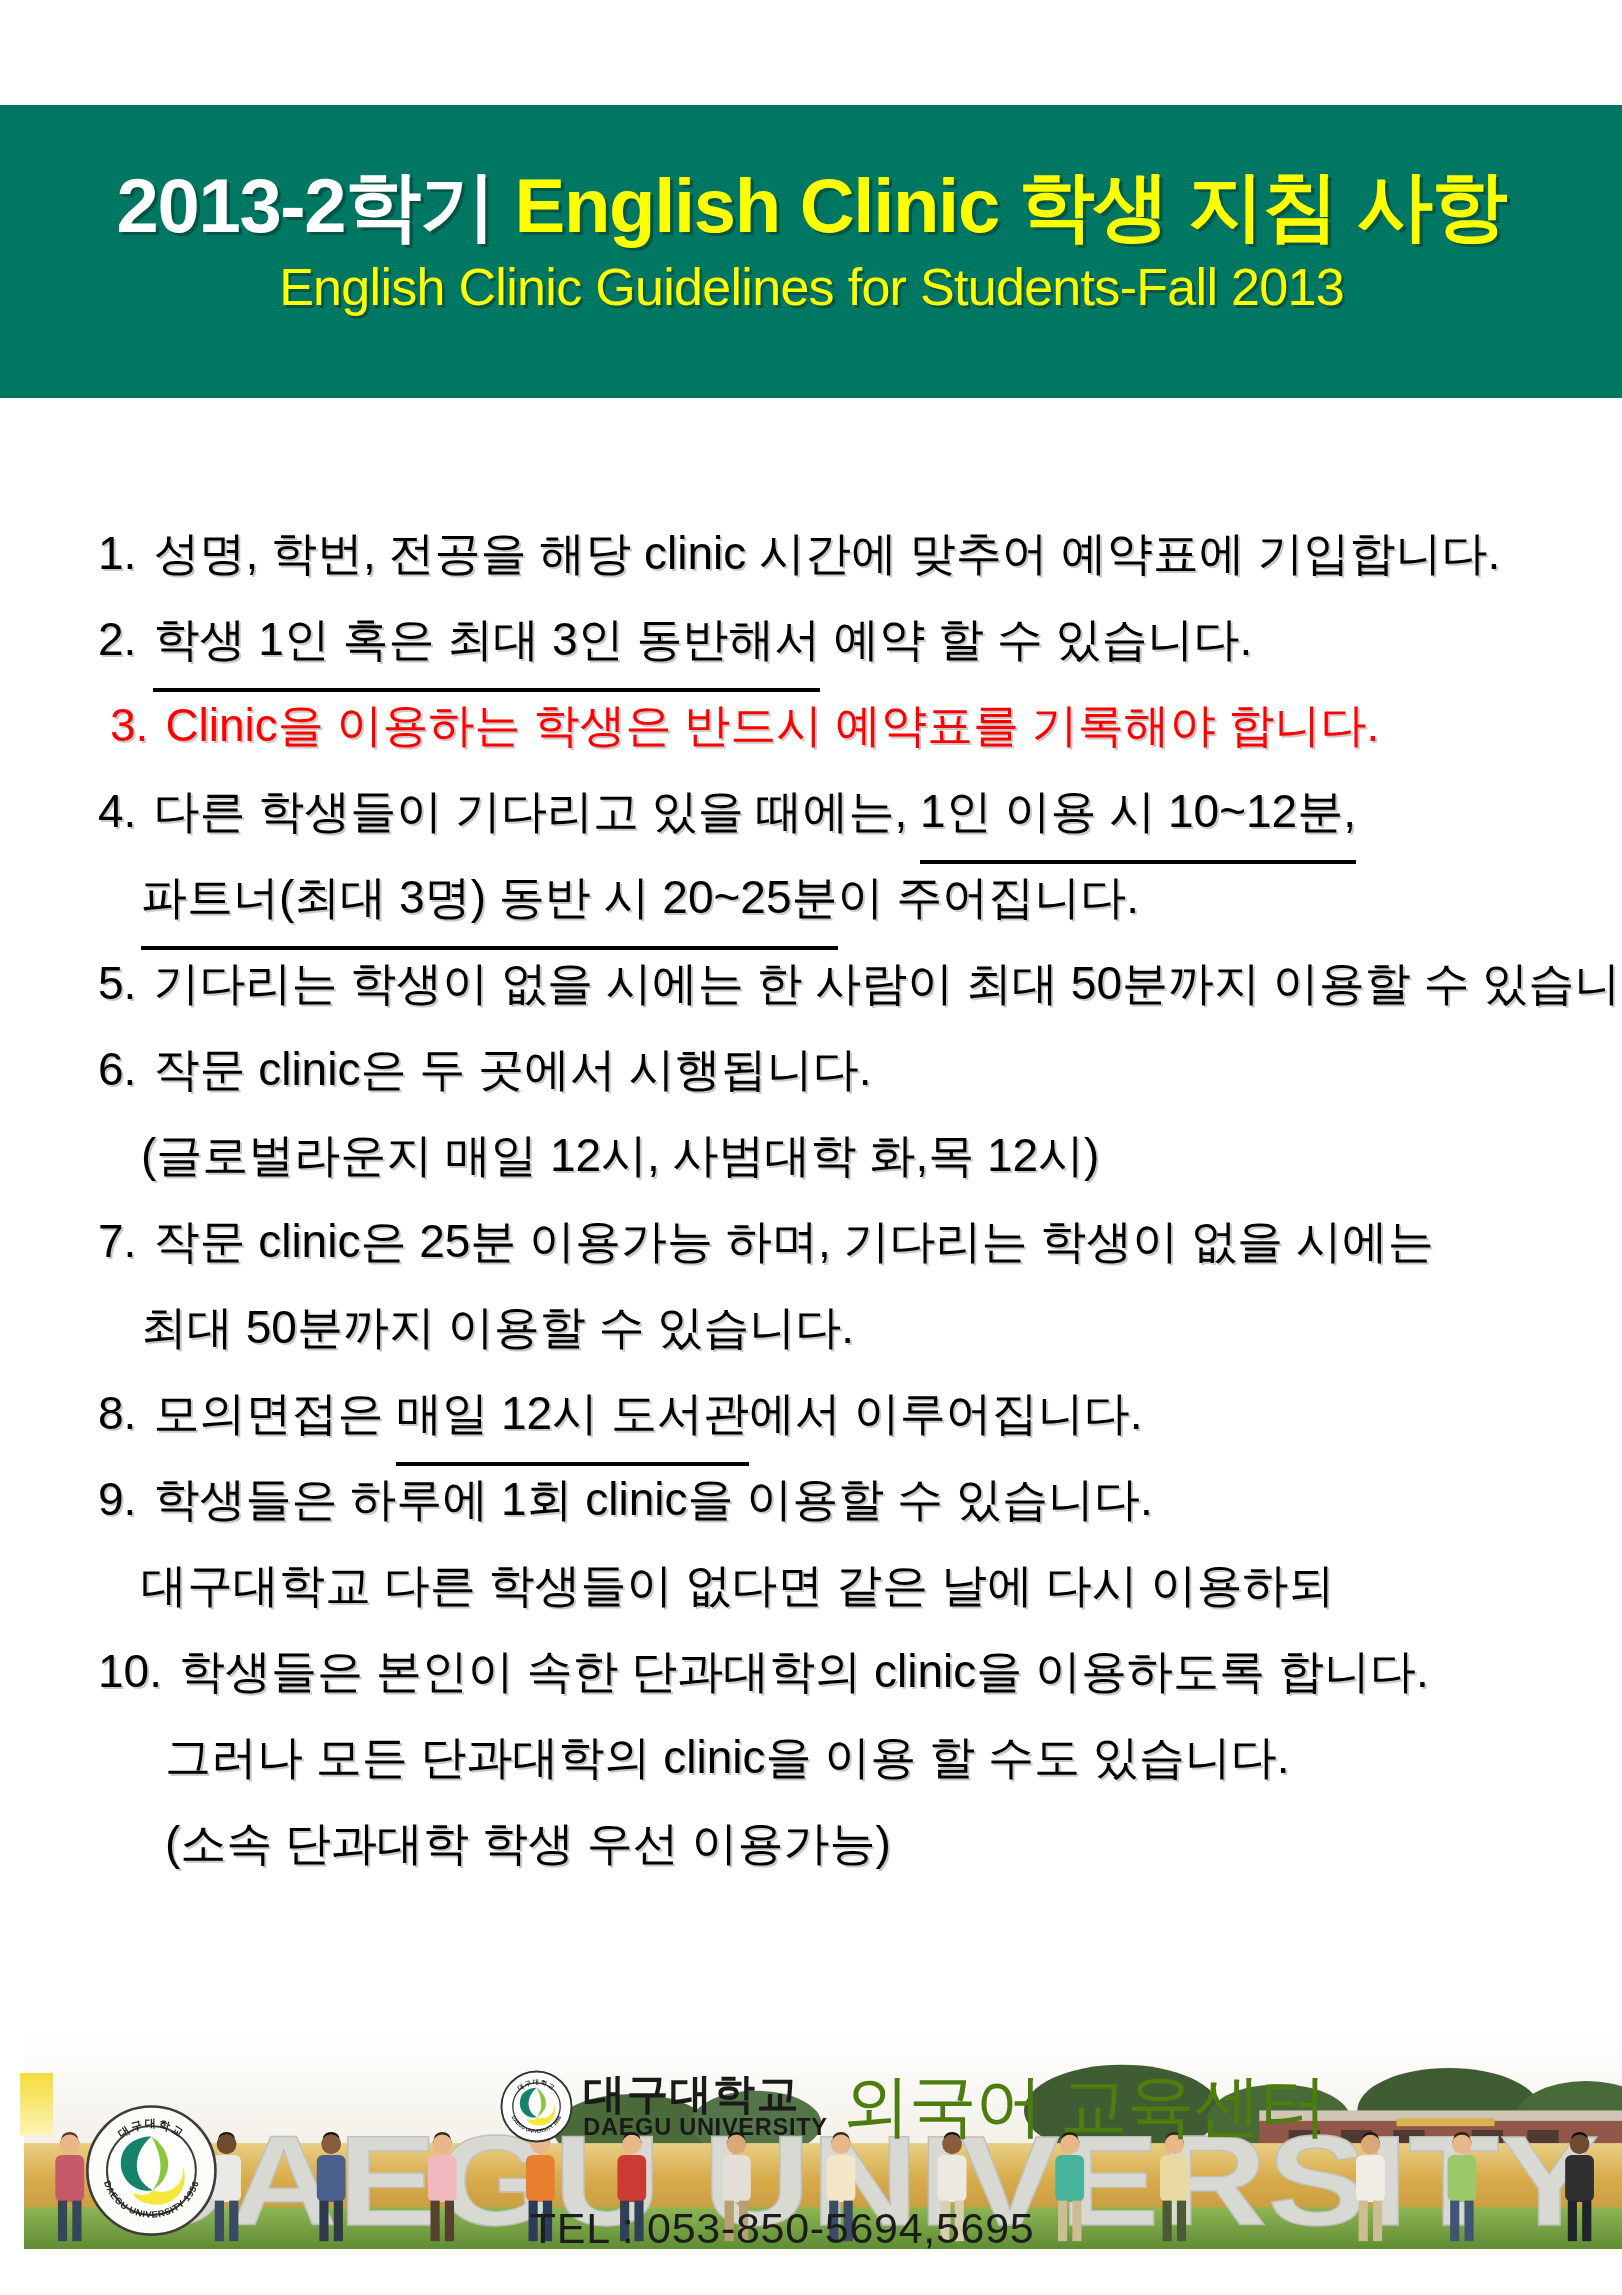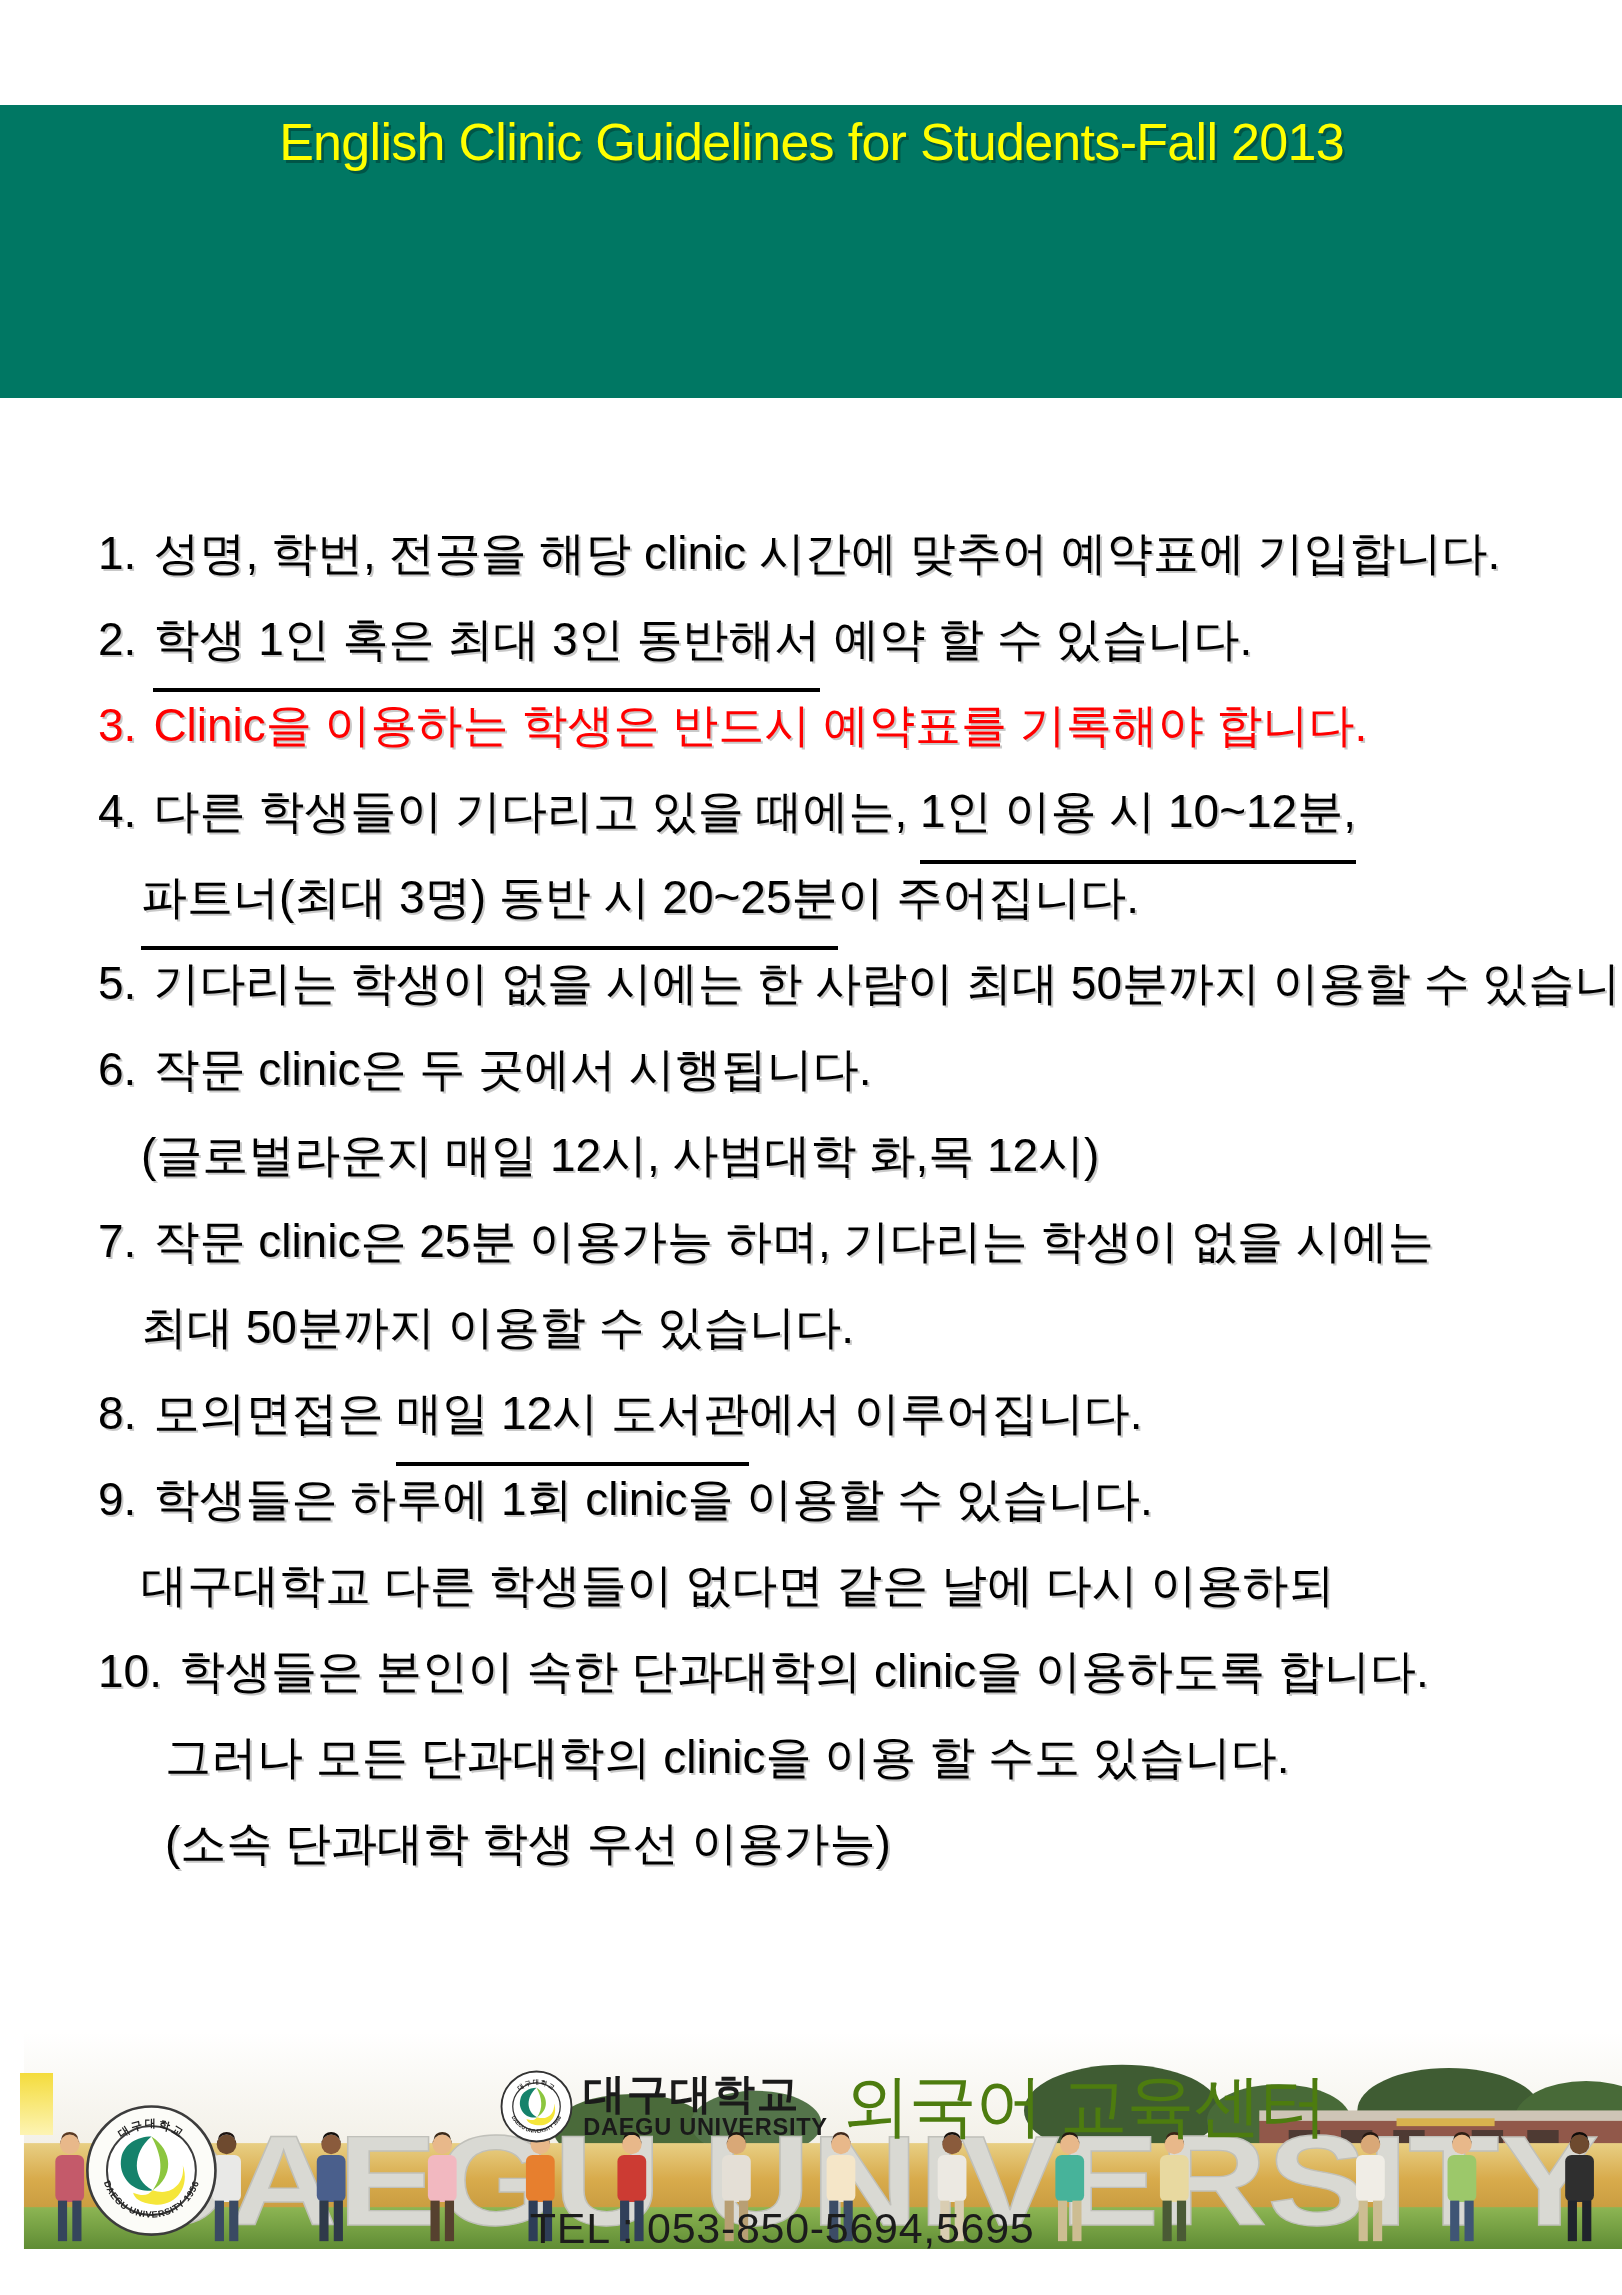--- a/index.html
+++ b/index.html
@@ -21,21 +21,21 @@
   .title-line2{
     margin-top:6.5px;font-size:52px;font-weight:normal;color:#ffff00;
     letter-spacing:-0.7px;text-shadow:2.6px 2.6px 0 rgba(0,0,0,.28);white-space:nowrap;
   }
   
   .list{position:absolute;left:98px;top:523px;width:1505px;}
   .gline{
     height:86px;font-size:46px;color:#000;white-space:nowrap;
     text-shadow:2px 2px 0 #c9c9c9;
   }
-  .gline.red{color:#ff0000;}
+  .gline.red{color:#ff0000;margin-left:12px;}
   .gline .num{display:inline-block;margin-right:17px;}
   .gline.ind1{padding-left:43px;}
   .gline.ind2{padding-left:67px;}
   .seg-u{border-bottom:4.6px solid currentColor;padding-bottom:23px;}
   .seg-b{font-weight:normal;}
   
   .photo-wrap{position:absolute;left:23px;top:2032px;width:1600px;height:217px;}
   .yellow-square{
     position:absolute;left:19.6px;top:2073px;width:33px;height:62px;
     background:linear-gradient(180deg,#f4dc3c 0%,#fdf4b4 100%);
@@ -54,20 +54,23 @@
   .tel-line{
     position:absolute;left:0;width:1623px;top:2204px;text-align:center;z-index:5;
     font-size:43px;color:#1c1c1c;letter-spacing:0.7px;
     transform:translateX(-29.4px);
   }
 </style>
 </head>
 <body>
 
 <div class="banner">
+  <div class="title-line1">
+    <span class="title-white">2013-2학기</span><span class="title-yellow"> English Clinic 학생 지침 사항</span>
+  </div>
   <div class="title-line2">English Clinic Guidelines for Students-Fall 2013</div>
 </div>
 
 <div class="list" id="glist">
     <div class="gline"><span class="num">1.</span><span class="">성명, 학번, 전공을 해당 clinic 시간에 맞추어 예약표에 기입합니다.</span></div>
     <div class="gline"><span class="num">2.</span><span class="seg-u ">학생 1인 혹은 최대 3인 동반해서</span><span class=""> 예약 할 수 있습니다.</span></div>
     <div class="gline red"><span class="num">3.</span><span class="">Clinic을 이용하는 학생은 반드시 예약표를 기록해야 합니다.</span></div>
     <div class="gline"><span class="num">4.</span><span class="">다른 학생들이 기다리고 있을 때에는, </span><span class="seg-u ">1인 이용 시 10~12분,</span></div>
     <div class="gline ind1"><span class="seg-u ">파트너(최대 3명) 동반 시 20~25분</span><span class="">이 주어집니다.</span></div>
     <div class="gline"><span class="num">5.</span><span class="">기다리는 학생이 없을 시에는 한 사람이 최대 50분까지 이용할 수 있습니다.</span></div>

